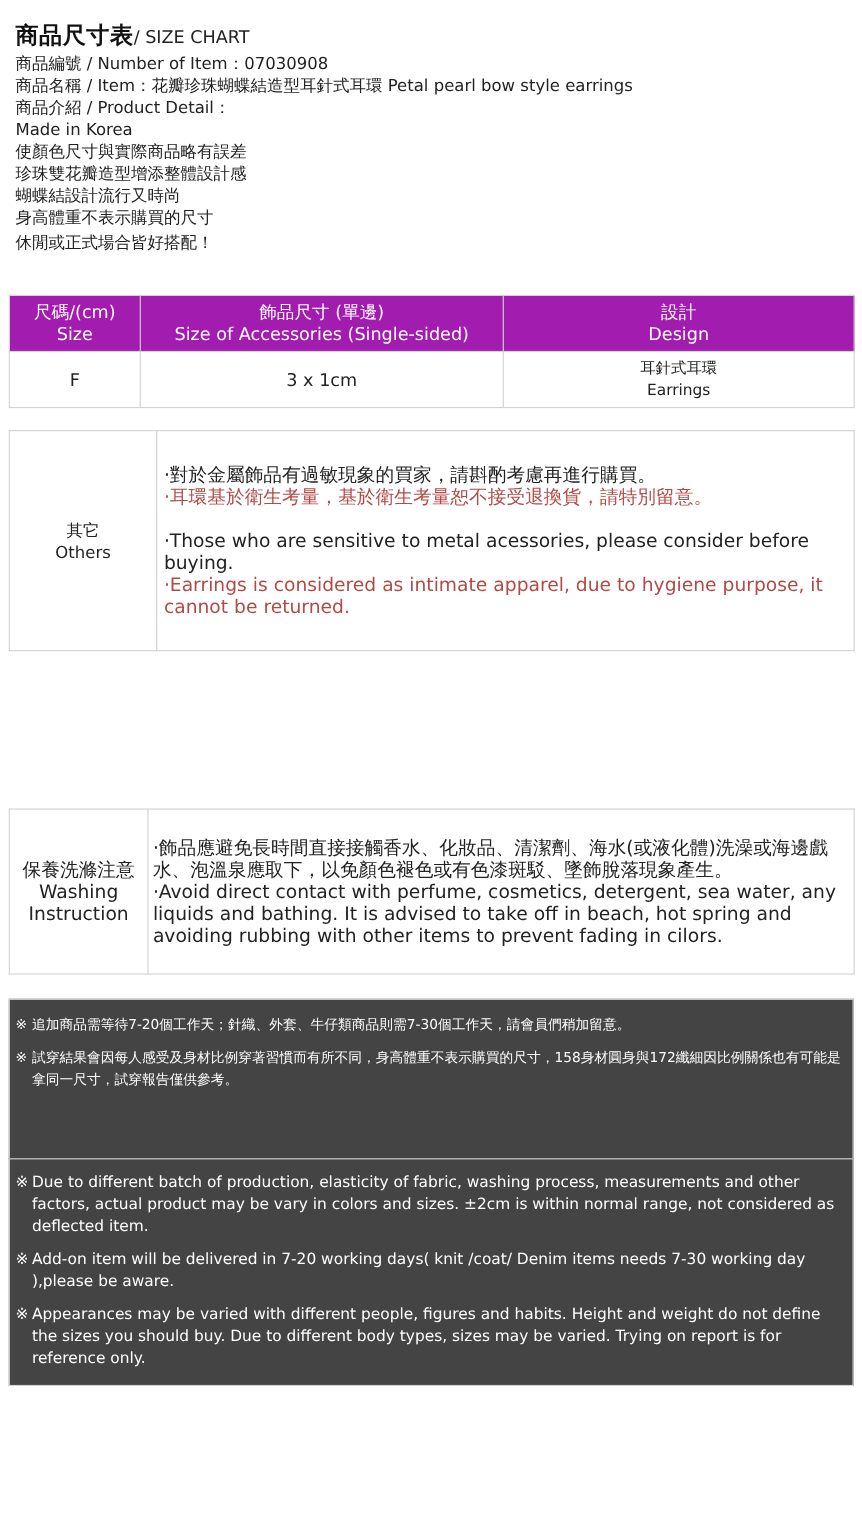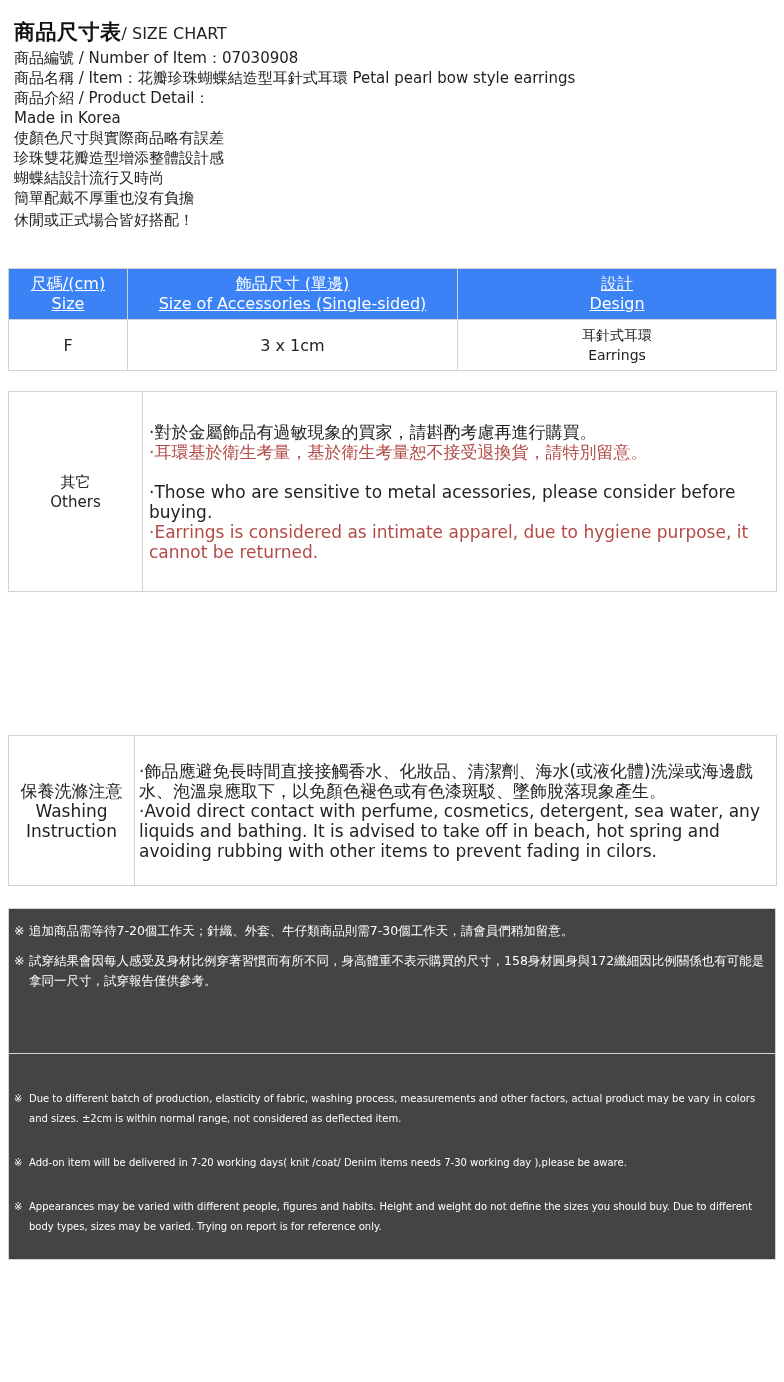--- a/index.html
+++ b/index.html
@@ -10,21 +10,21 @@
     .title-line { line-height: 28px; height: 30px; white-space: nowrap; }
     .title-zh { font-size: 21px; font-weight: bold; color: #111; letter-spacing: 0.5px; }
     .title-en { font-size: 16px; color: #222; }
     .intro-line { font-size: 15px; line-height: 20px; white-space: nowrap; color: #222; }
     .intro-line.last { margin-top: 2px; }
 
     table { border-collapse: collapse; position: absolute; left: 8px; width: 768px; table-layout: fixed; }
     td, th { border: 1px solid #d2d2d2; text-align: center; vertical-align: middle; font-weight: normal; }
 
     .size-table { top: 268px; }
-    .size-table th { background: #3b82f6; color: #ffffff; font-size: 16px; line-height: 20px; height: 51px; border-color: #d2d2d2; text-decoration: underline; }
+    .size-table th { background: #a21caf; color: #ffffff; font-size: 16px; line-height: 20px; height: 51px; border-color: #d2d2d2; }
     .size-table td { height: 51px; font-size: 16px; color: #222; }
     .size-table td.design { font-size: 14px; line-height: 20px; }
 
     .origin-table { top: 391px; }
     .origin-table td.label { width: 134px; font-size: 15px; line-height: 20px; color: #222; }
     .origin-table td.val { text-align: left; padding-left: 6px; font-size: 17px; color: #222; }
     .origin-table tr.r1 td { height: 123px; }
     .origin-table tr.r2 td { height: 200px; }
     .others-val { font-size: 17px; line-height: 20px; }
     .red { color: #b24a46; }
@@ -32,38 +32,38 @@
 
     .wash-table { top: 735px; }
     .wash-table td { height: 150px; }
     .wash-table td.label { width: 126px; font-size: 17px; line-height: 20px; color: #222; }
     .wash-table td.val { text-align: left; padding: 2px 6px 2px 4px; font-size: 17px; line-height: 20px; color: #222; }
 
     .notes { position: absolute; left: 8px; width: 768px; background: #444444; color: #ffffff; border: 1px solid #d2d2d2; }
     .notes-zh { top: 908px; height: 146px; padding: 12px 10px 0 5px; }
     .notes-en { top: 1053px; height: 207px; padding: 11px 10px 0 5px; border-top: 1px solid #d2d2d2; }
     .note { font-size: 12.5px; line-height: 20px; padding-left: 15px; text-indent: -15px; margin-bottom: 10px; }
-    .notes-en .note { font-size: 10px; margin-top: 24px; }
+    .notes-en .note { font-size: 14px; }
     .mark { display: inline-block; width: 15px; text-indent: 0; }
   </style>
 </head>
 <body>
 
 <div class="intro">
   <div class="title-line">
     <span class="title-zh">商品尺寸表</span><span class="title-en">/ SIZE CHART</span>
   </div>
   <div class="intro-line">商品編號 / Number of Item：07030908</div>
   <div class="intro-line">商品名稱 / Item：花瓣珍珠蝴蝶結造型耳針式耳環 Petal pearl bow style earrings</div>
   <div class="intro-line">商品介紹 / Product Detail：</div>
   <div class="intro-line">Made in Korea</div>
   <div class="intro-line">使顏色尺寸與實際商品略有誤差</div>
   <div class="intro-line">珍珠雙花瓣造型增添整體設計感</div>
   <div class="intro-line">蝴蝶結設計流行又時尚</div>
-  <div class="intro-line">簡單配戴不厚重也沒有負擔</div>
+  <div class="intro-line">身高體重不表示購買的尺寸</div>
   <div class="intro-line last">休閒或正式場合皆好搭配！</div>
 </div>
 
 <table class="size-table">
   <colgroup>
     <col style="width:119px">
     <col style="width:330px">
     <col style="width:319px">
   </colgroup>
   <tbody>

